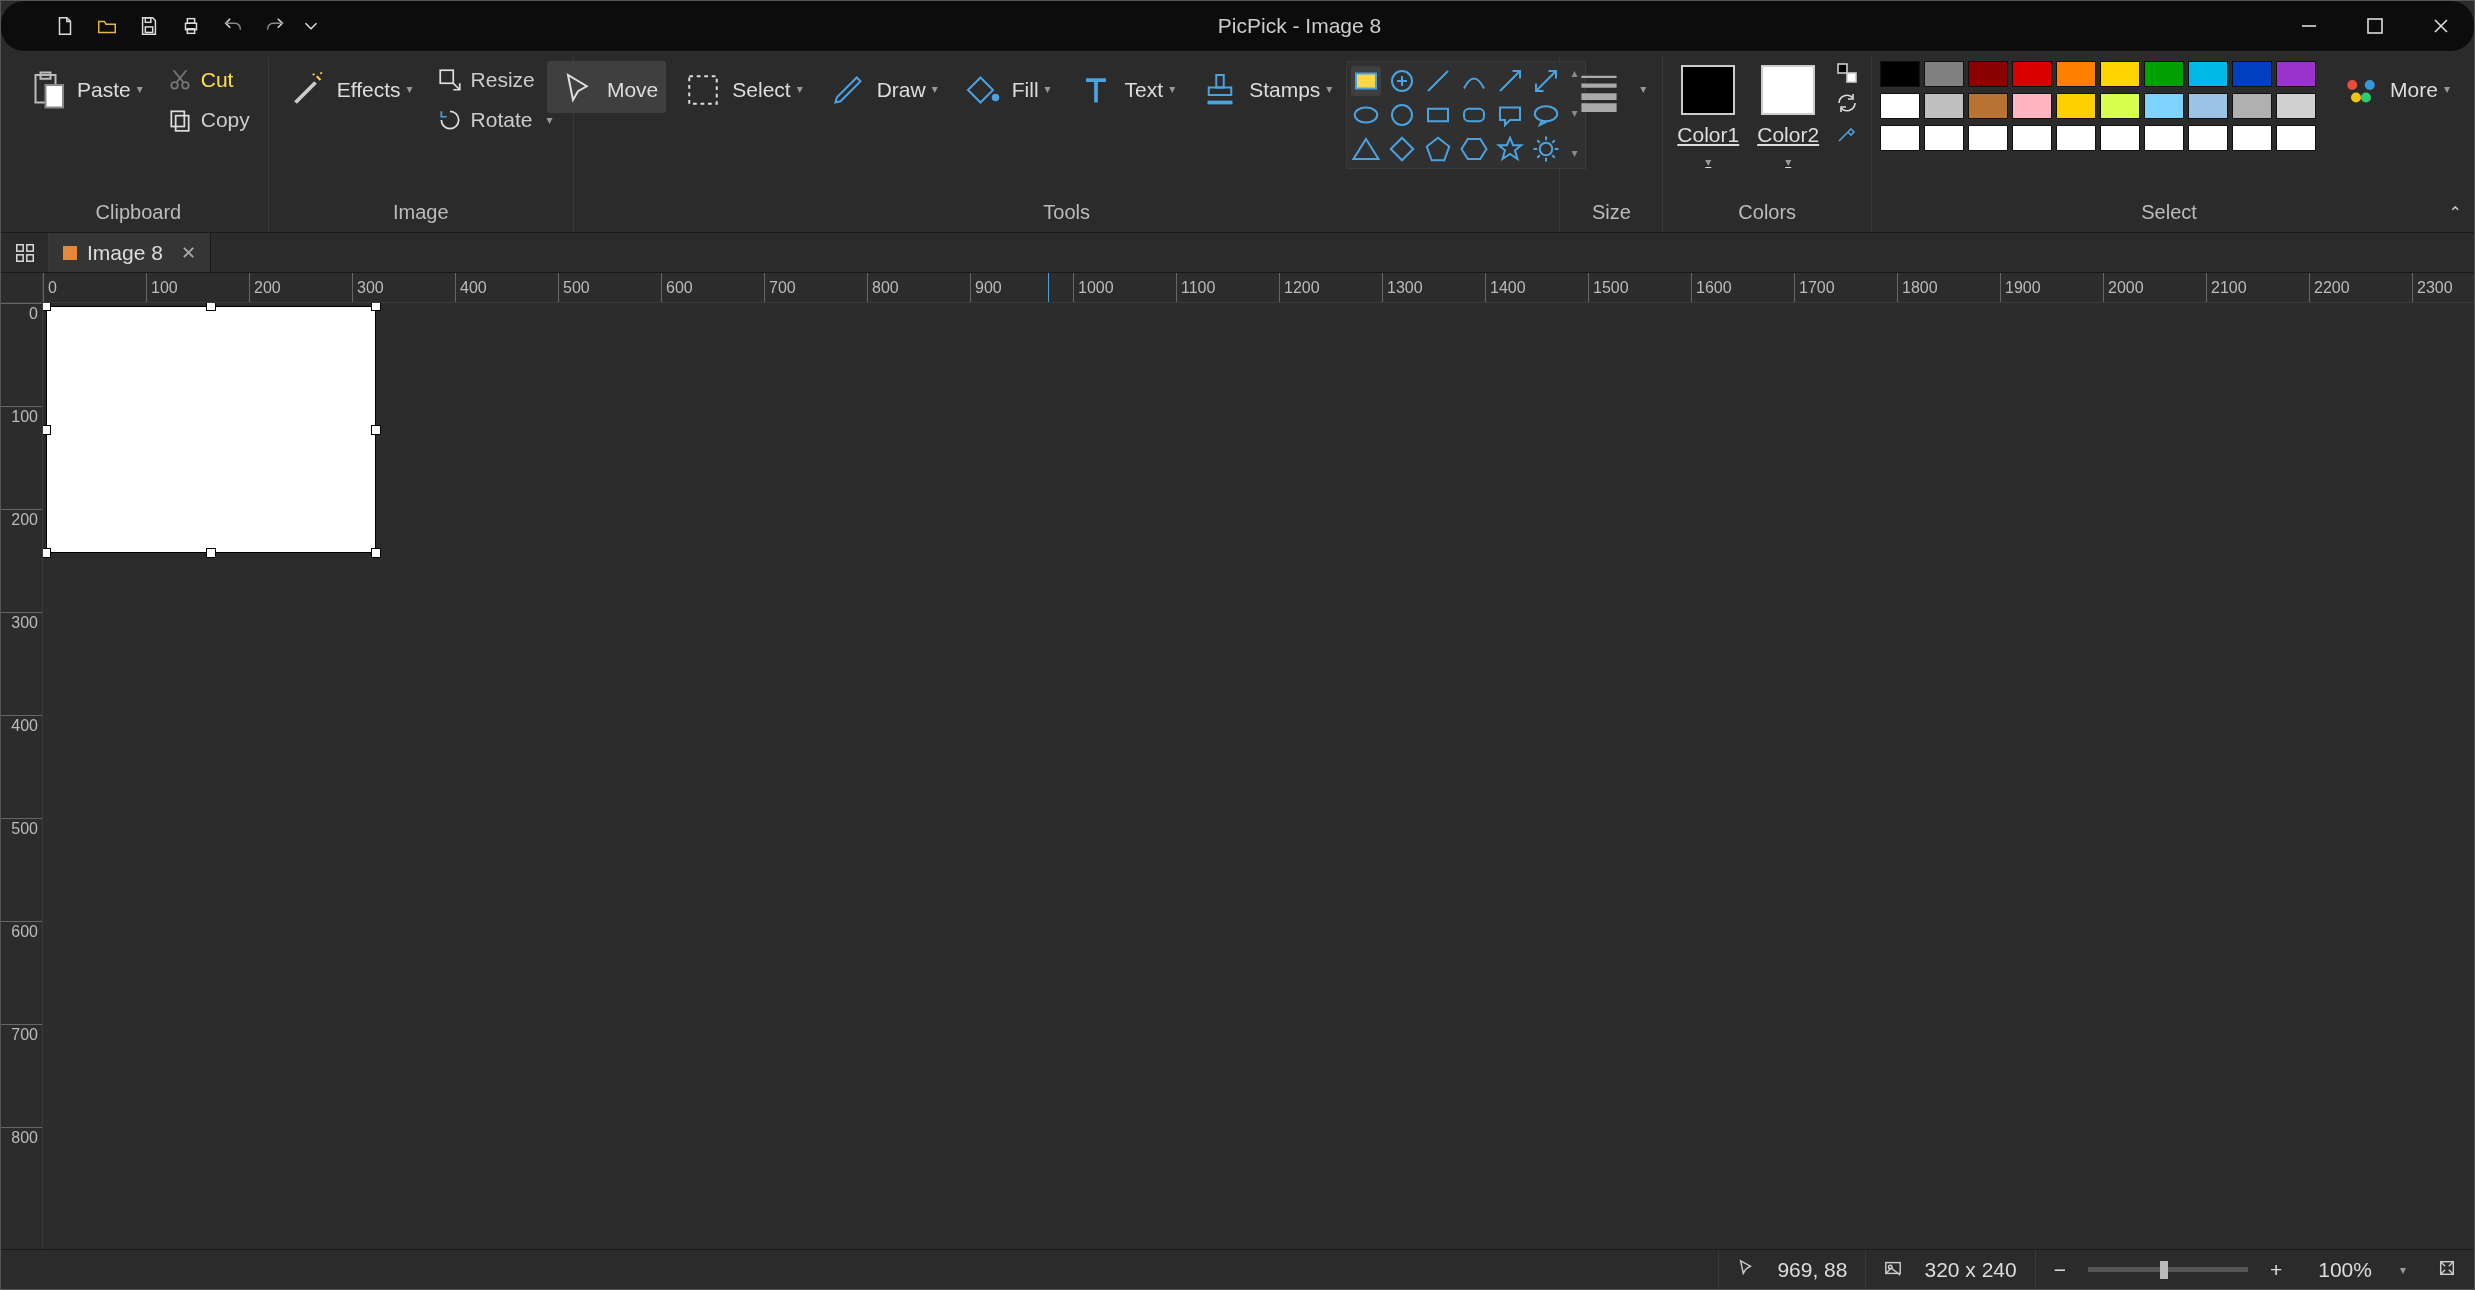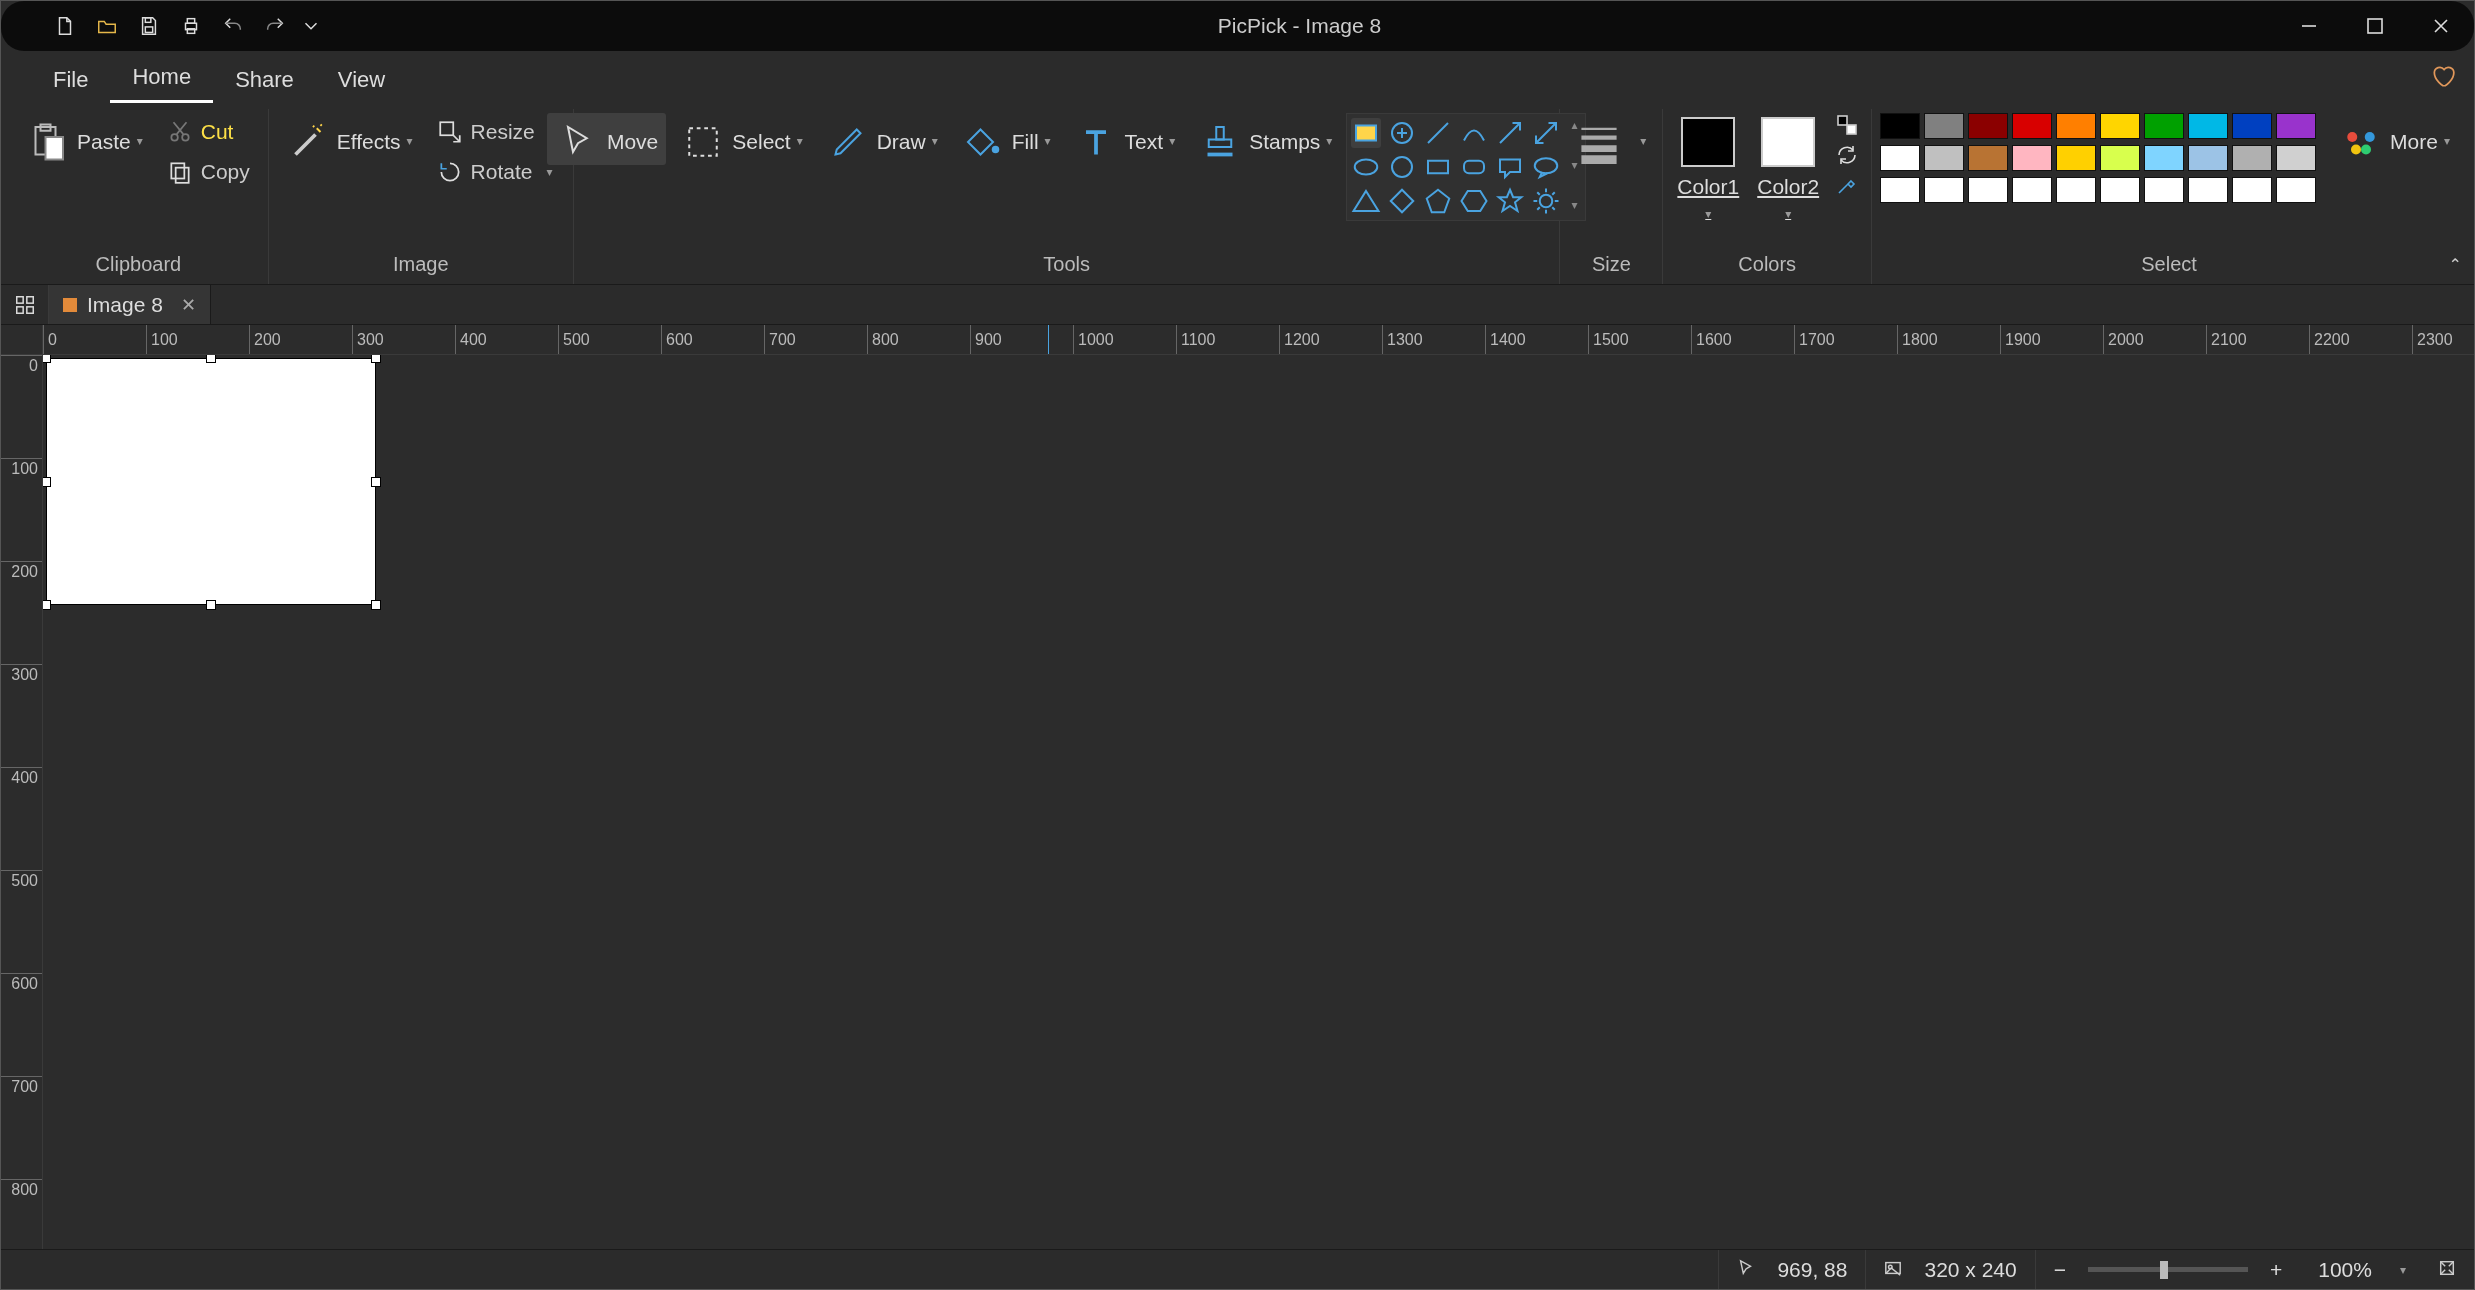--- a/index.html
+++ b/index.html
@@ -141,29 +141,20 @@
           </svg>
         </div>
       <div class="wbtn">
           <svg viewBox="0 0 18 18">
             <path d="M3 3l12 12M15 3L3 15"></path>
           </svg>
         </div>
     </div>
   </div>
 
-  <div class="tabstrip">
-    <div class="tab">File</div>
-    <div class="tab active">Home</div>
-    <div class="tab">Share</div>
-    <div class="tab">View</div>
-    <div class="heart"><svg viewBox="0 0 24 24">
-          <path d="M12 21s-8-5-8-12a5 5 0 019-3 5 5 0 019 3c0 7-8 12-8 12z" stroke="#e0975a"></path>
-        </svg></div>
-  </div>
 
   <div class="ribbon">
 
     <div class="group">
       <div class="group-body">
         <div class="bigbtn">
           <div class="icon">
               <svg viewBox="0 0 32 32" width="40" height="40">
                 <rect x="6" y="4" width="16" height="22" stroke="#bbb"></rect>
                 <rect x="10" y="2" width="8" height="5" stroke="#bbb"></rect>

